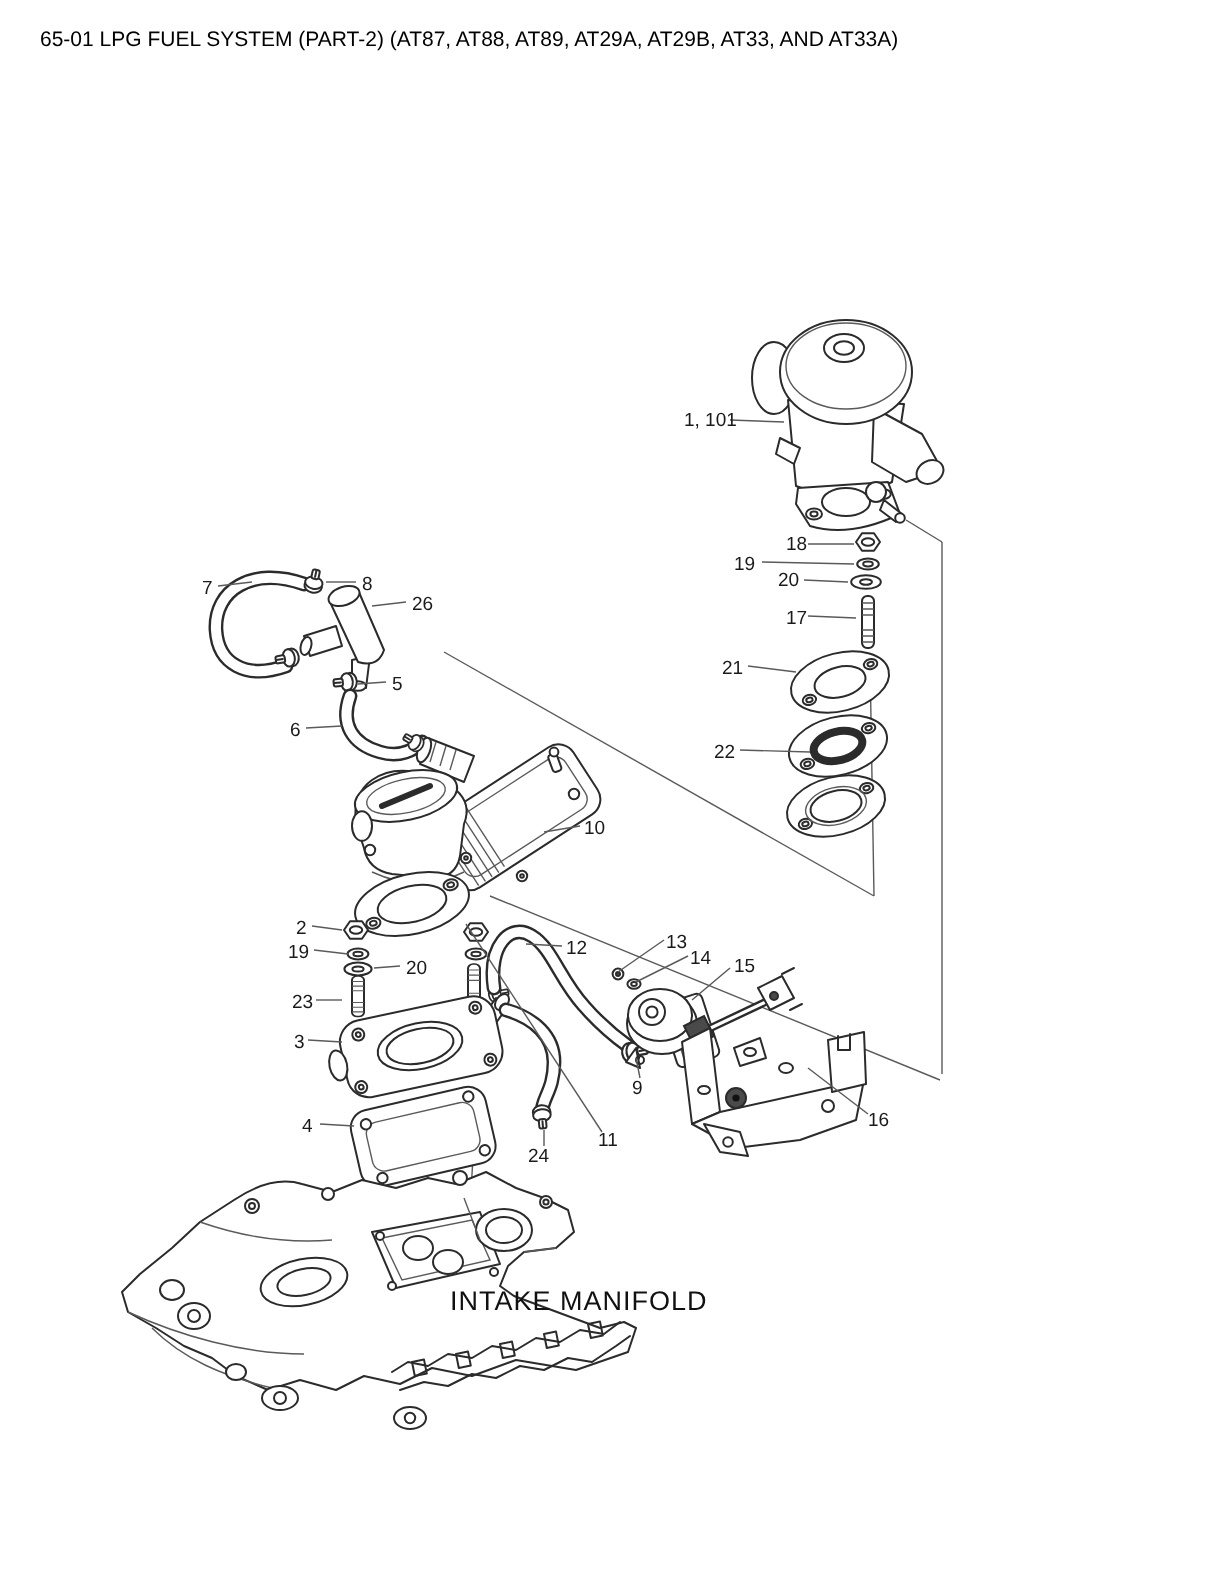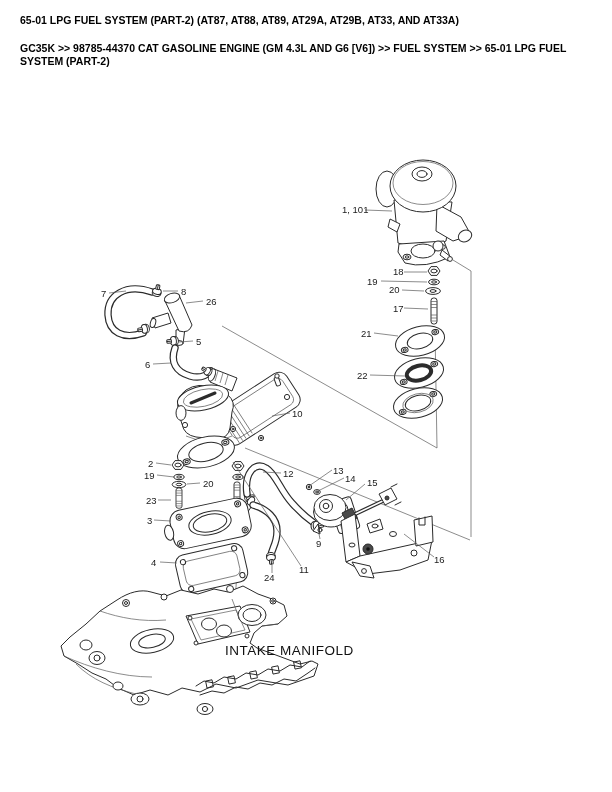--- a/index.html
+++ b/index.html
@@ -1,36 +1,35 @@
 <!DOCTYPE html>
 <html><head>
 <meta charset="utf-8">
 <style>
   html,body{margin:0;padding:0;background:#ffffff;}
   body{width:612px;height:792px;position:relative;font-family:"Liberation Sans",sans-serif;overflow:hidden;}
-  .hdr{position:absolute;left:20px;color:#000;font-weight:bold;font-size:10.5px;line-height:13px;}
+  .hdr{position:absolute;left:20px;color:#000;font-weight:normal;font-size:10.5px;line-height:13px;}
   #doc-title{top:14px;width:580px;}
   #breadcrumb{top:42px;width:584px;}
   svg{position:absolute;left:0;top:0;}
   svg *{vector-effect:none;}
   .ln{fill:none;stroke:#2b2b2b;stroke-width:1;stroke-linecap:round;stroke-linejoin:round;}
   .w{fill:#ffffff;stroke:#2b2b2b;stroke-width:1;stroke-linejoin:round;}
   .dk{fill:#4a4a4a;stroke:#2b2b2b;stroke-width:1;}
   .thin{fill:none;stroke:#5a5a5a;stroke-width:0.7;}
   .tube-o{fill:none;stroke:#2b2b2b;stroke-width:7.4;stroke-linecap:round;}
   .tube-i{fill:none;stroke:#ffffff;stroke-width:5;stroke-linecap:round;}
   .callout{font-family:"Liberation Sans",sans-serif;font-size:9.5px;fill:#1a1a1a;}
   .figlabel{font-family:"Liberation Sans",sans-serif;font-size:13.5px;fill:#111;letter-spacing:0.5px;}
 </style>
 </head>
 <body>
 
 <div class="hdr" id="doc-title">65-01 LPG FUEL SYSTEM (PART-2) (AT87, AT88, AT89, AT29A, AT29B, AT33, AND AT33A)</div>
 <div class="hdr" id="breadcrumb">
-  <div>GC35K &gt;&gt; 98785-44370 CAT GASOLINE ENGINE (GM 4.3L AND G6 [V6]) &gt;&gt; FUEL SYSTEM &gt;&gt; 65-01 LPG FUEL SYSTEM (PART-2)</div>
 </div>
 
 <svg width="612" height="792" viewBox="0 0 612 792">
   <defs>
     <g id="clampg">
       <ellipse cx="0" cy="2" rx="4.4" ry="3.4" class="w"></ellipse>
       <ellipse cx="0" cy="0.4" rx="4.4" ry="3" class="w"></ellipse>
       <rect x="-1.8" y="-6.2" width="3.6" height="4.6" rx="1" class="w"></rect>
       <line x1="0" y1="-6" x2="0" y2="-2.6" class="ln"></line>
     </g>

